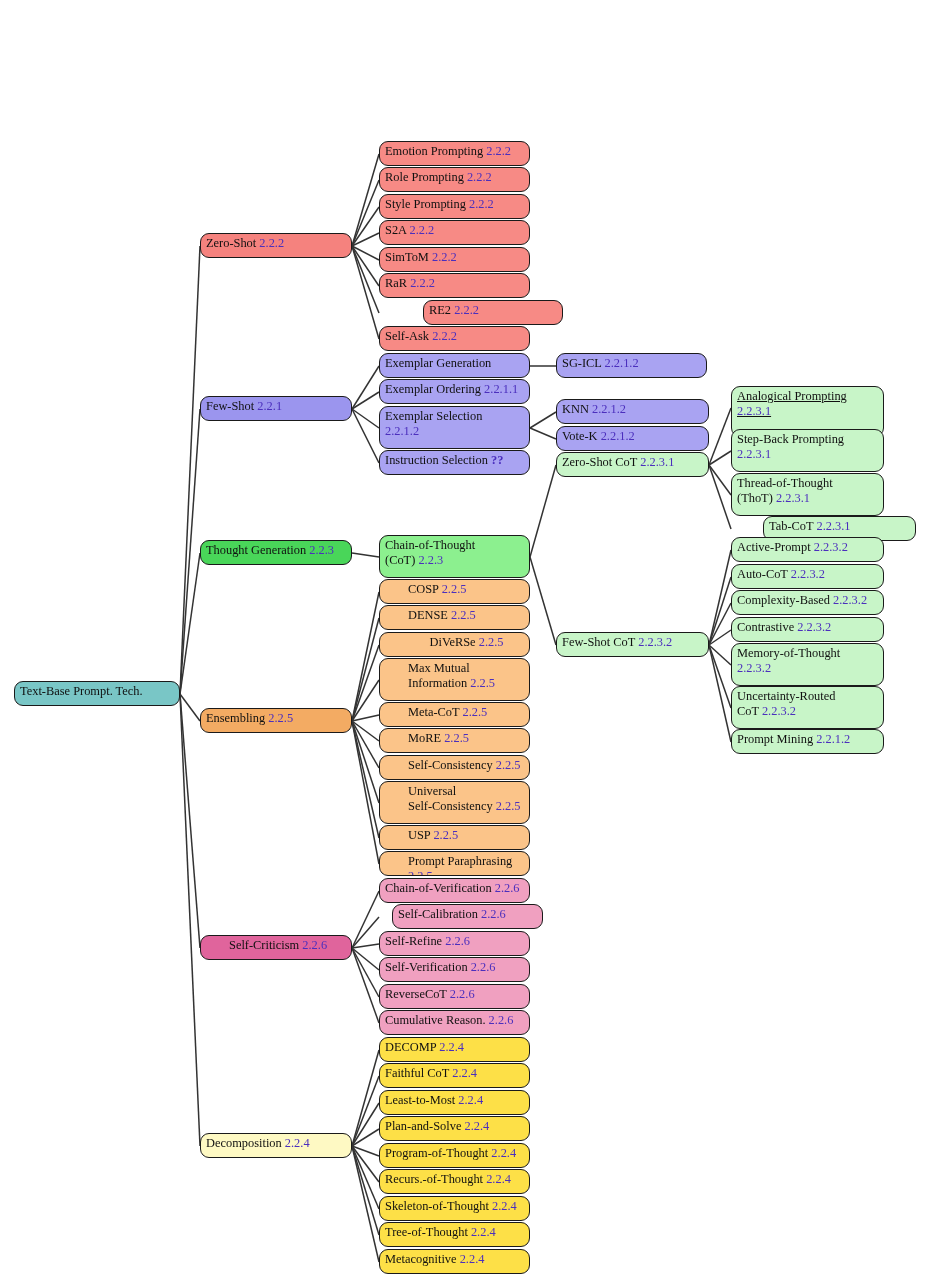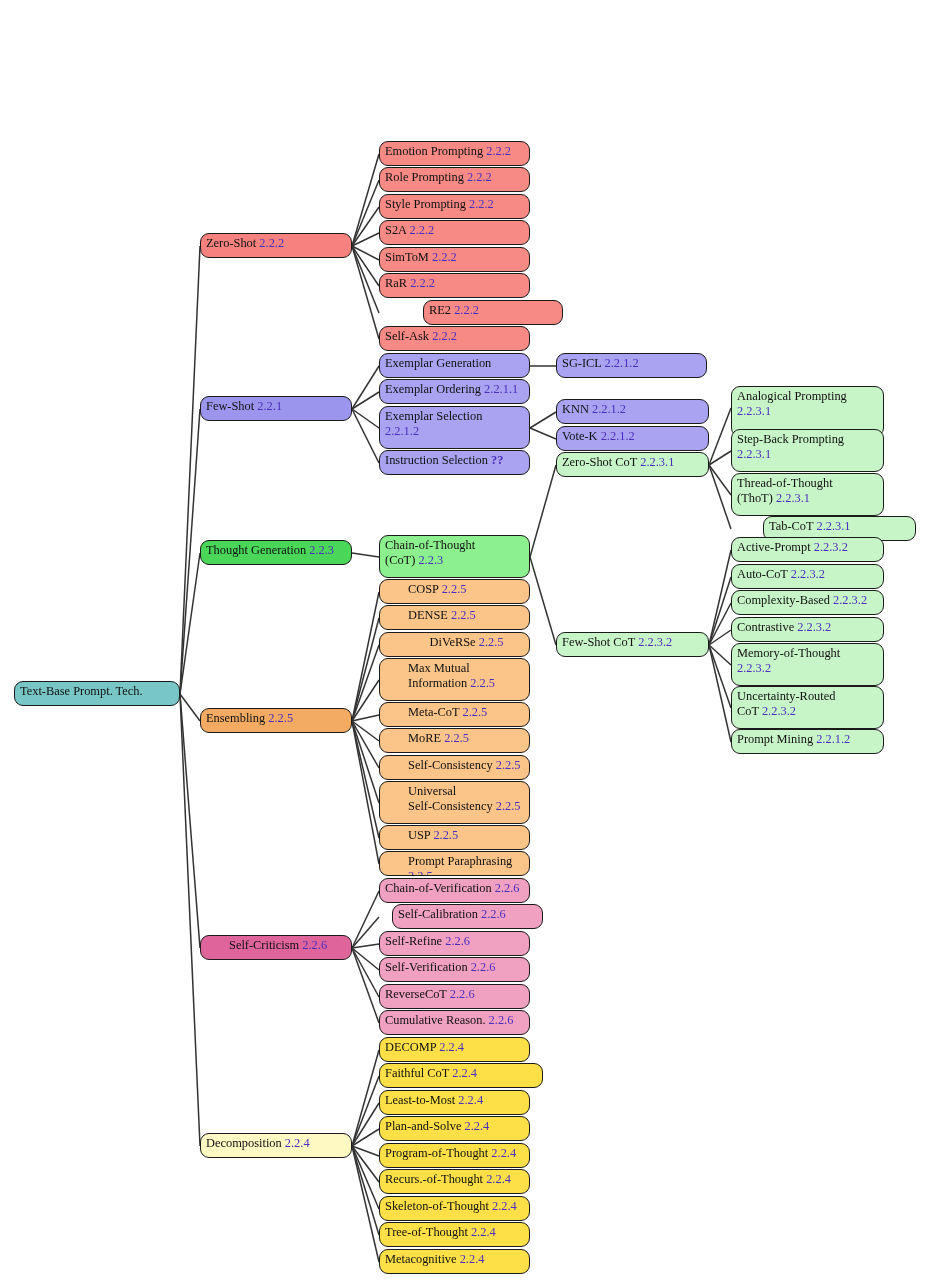--- a/index.html
+++ b/index.html
@@ -127,34 +127,34 @@
 Self-Consistency </span><span class="sec">2.2.5</span></div>
       <div class="node n-orangelight" style="left: 379px; top: 825px; width: 151px; height: 25px;"><span>USP </span><span class="sec">2.2.5</span></div>
       <div class="node n-orangelight" style="left: 379px; top: 851px; width: 151px; height: 25px;"><span>Prompt Paraphrasing </span><span class="sec">2.2.5</span></div>
       <div class="node n-pinklight" style="left: 379px; top: 878px; width: 151px; height: 25px;"><span>Chain-of-Verification </span><span class="sec">2.2.6</span></div>
       <div class="node n-pinklight" style="left: 392px; top: 904px; width: 151px; height: 25px;"><span>Self-Calibration </span><span class="sec">2.2.6</span></div>
       <div class="node n-pinklight" style="left: 379px; top: 931px; width: 151px; height: 25px;"><span>Self-Refine </span><span class="sec">2.2.6</span></div>
       <div class="node n-pinklight" style="left: 379px; top: 957px; width: 151px; height: 25px;"><span>Self-Verification </span><span class="sec">2.2.6</span></div>
       <div class="node n-pinklight" style="left: 379px; top: 984px; width: 151px; height: 25px;"><span>ReverseCoT </span><span class="sec">2.2.6</span></div>
       <div class="node n-pinklight" style="left: 379px; top: 1010px; width: 151px; height: 25px;"><span>Cumulative Reason. </span><span class="sec">2.2.6</span></div>
       <div class="node n-tanlight" style="left: 379px; top: 1037px; width: 151px; height: 25px;"><span>DECOMP </span><span class="sec">2.2.4</span></div>
-      <div class="node n-tanlight" style="left: 379px; top: 1063px; width: 164px; height: 25px;"><span>Faithful CoT </span><span class="sec">2.2.4</span></div>
+      <div class="node n-tanlight" style="left: 379px; top: 1063px; width: 151px; height: 25px;"><span>Faithful CoT </span><span class="sec">2.2.4</span></div>
       <div class="node n-tanlight" style="left: 379px; top: 1090px; width: 151px; height: 25px;"><span>Least-to-Most </span><span class="sec">2.2.4</span></div>
       <div class="node n-tanlight" style="left: 379px; top: 1116px; width: 151px; height: 25px;"><span>Plan-and-Solve </span><span class="sec">2.2.4</span></div>
       <div class="node n-tanlight" style="left: 379px; top: 1143px; width: 151px; height: 25px;"><span>Program-of-Thought </span><span class="sec">2.2.4</span></div>
       <div class="node n-tanlight" style="left: 379px; top: 1169px; width: 151px; height: 25px;"><span>Recurs.-of-Thought </span><span class="sec">2.2.4</span></div>
       <div class="node n-tanlight" style="left: 379px; top: 1196px; width: 151px; height: 25px;"><span>Skeleton-of-Thought </span><span class="sec">2.2.4</span></div>
       <div class="node n-tanlight" style="left: 379px; top: 1222px; width: 151px; height: 25px;"><span>Tree-of-Thought </span><span class="sec">2.2.4</span></div>
       <div class="node n-tanlight" style="left: 379px; top: 1249px; width: 151px; height: 25px;"><span>Metacognitive </span><span class="sec">2.2.4</span></div>
       <div class="node n-purplelight" style="left: 556px; top: 353px; width: 151px; height: 25px;"><span>SG-ICL </span><span class="sec">2.2.1.2</span></div>
       <div class="node n-purplelight" style="left: 556px; top: 399px; width: 153px; height: 25px;"><span>KNN </span><span class="sec">2.2.1.2</span></div>
       <div class="node n-purplelight" style="left: 556px; top: 426px; width: 153px; height: 25px;"><span>Vote-K </span><span class="sec">2.2.1.2</span></div>
       <div class="node n-greenlight" style="left: 556px; top: 452px; width: 153px; height: 25px;"><span>Zero-Shot CoT </span><span class="sec">2.2.3.1</span></div>
       <div class="node n-greenlight" style="left: 556px; top: 632px; width: 153px; height: 25px;"><span>Few-Shot CoT </span><span class="sec">2.2.3.2</span></div>
-      <div class="node n-greenlight" style="left: 731px; top: 386px; width: 153px; height: 51px;"><span>Analogical Prompting
+      <div class="node n-greenlight" style="left: 731px; top: 386px; width: 153px; height: 51px; text-decoration: underline;"><span>Analogical Prompting
 </span><span class="sec">2.2.3.1</span></div>
       <div class="node n-greenlight" style="left: 731px; top: 429px; width: 153px; height: 43px;"><span>Step-Back Prompting
 </span><span class="sec">2.2.3.1</span></div>
       <div class="node n-greenlight" style="left: 731px; top: 473px; width: 153px; height: 43px;"><span>Thread-of-Thought
 (ThoT) </span><span class="sec">2.2.3.1</span></div>
       <div class="node n-greenlight" style="left: 731px; top: 516px; width: 153px; height: 25px; margin-left: 32px;"><span>Tab-CoT </span><span class="sec">2.2.3.1</span></div>
       <div class="node n-greenlight" style="left: 731px; top: 537px; width: 153px; height: 25px;"><span>Active-Prompt </span><span class="sec">2.2.3.2</span></div>
       <div class="node n-greenlight" style="left: 731px; top: 564px; width: 153px; height: 25px;"><span>Auto-CoT </span><span class="sec">2.2.3.2</span></div>
       <div class="node n-greenlight" style="left: 731px; top: 590px; width: 153px; height: 25px;"><span>Complexity-Based </span><span class="sec">2.2.3.2</span></div>
       <div class="node n-greenlight" style="left: 731px; top: 617px; width: 153px; height: 25px;"><span>Contrastive </span><span class="sec">2.2.3.2</span></div>

